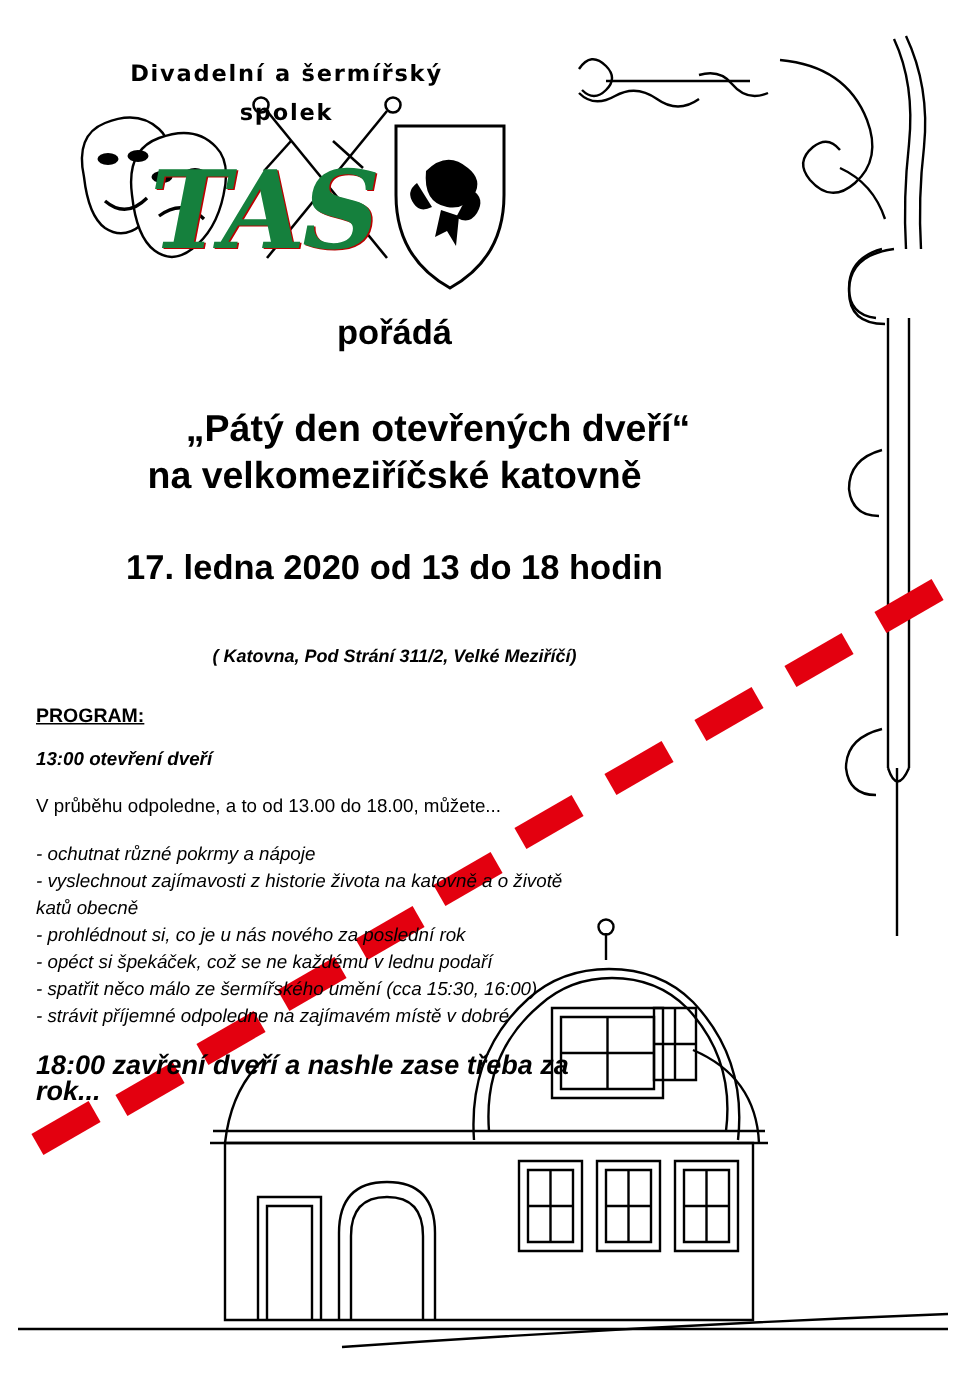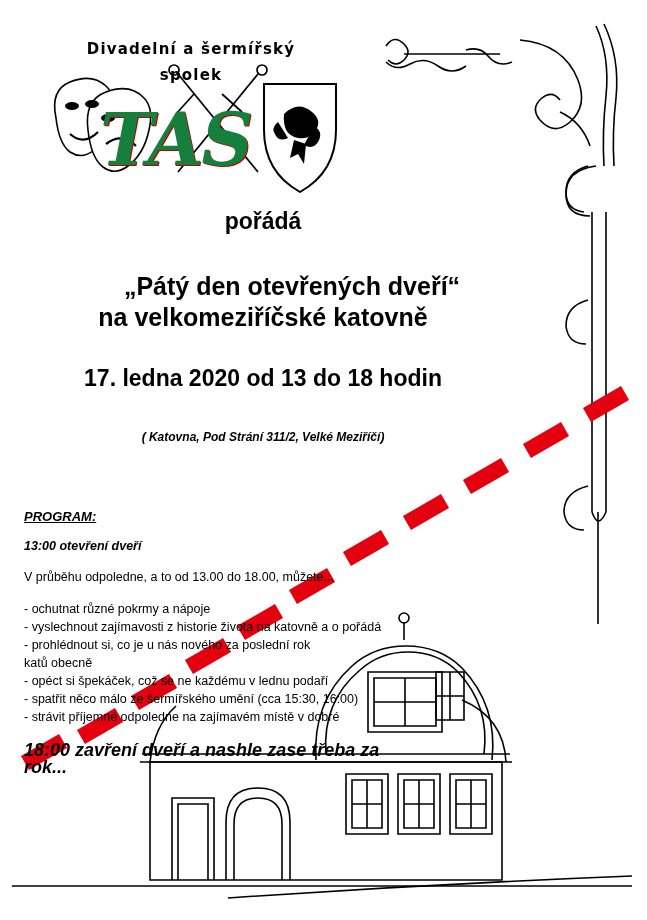--- a/index.html
+++ b/index.html
@@ -101,25 +101,23 @@
   #program {
     position: absolute;
     left: 24px;
     top: 468px;
     width: 360px;
     font-size: 12.5px;
     line-height: 17px;
   }
   #program-title {
     font-weight: bold;
-    font-style: italic;
     text-decoration: underline;
     font-size: 13px;
     margin-bottom: 13px;
-    margin-top: 40px;
   }
   .prog-time {
     font-weight: bold;
     font-style: italic;
     font-size: 12.5px;
     margin-bottom: 14px;
   }
   .prog-intro {
     font-size: 12.5px;
     margin-bottom: 15px;
@@ -128,20 +126,21 @@
     margin: 0 0 16px 0;
     padding: 0;
     list-style: none;
   }
   .prog-list li {
     font-size: 12.5px;
     line-height: 17px;
     margin-bottom: 1px;
     padding-left: 9px;
     text-indent: -9px;
+    font-style: italic;
   }
   .prog-close {
     font-weight: bold;
     font-style: italic;
     font-size: 18px;
   }
 
   
   .stripe {
     position: absolute;
@@ -285,23 +284,23 @@
   <div id="headline2" class="center-text">na velkomeziříčské katovně</div>
   <div id="datetime" class="center-text">17. ledna 2020 od 13 do 18 hodin</div>
   <div id="address" class="center-text">( Katovna, Pod Strání 311/2, Velké Meziříčí)</div>
 
   <div id="program">
     <div id="program-title">PROGRAM:</div>
     <div class="prog-time">13:00   otevření dveří</div>
     <div class="prog-intro">V průběhu odpoledne, a to od 13.00 do 18.00, můžete...</div>
     <ul class="prog-list">
       <li>- ochutnat různé pokrmy a nápoje</li>
-      <li>- vyslechnout zajímavosti z historie života na katovně a o pořádá</li>
+      <li>- vyslechnout zajímavosti z historie života na katovně a o životě</li>
+      <li>   katů obecně</li>
       <li>- prohlédnout si, co je u nás nového za poslední rok</li>
-      <li>   katů obecně</li>
       <li>- opéct si špekáček, což se ne každému v lednu podaří</li>
       <li>- spatřit něco málo ze šermířského umění (cca 15:30, 16:00)</li>
       <li>- strávit příjemné odpoledne na zajímavém místě v dobré</li>
     </ul>
     <div class="prog-close">18:00 zavření dveří a nashle zase třeba za rok...</div>
   </div>
 
 </div>
 
 </body></html>

